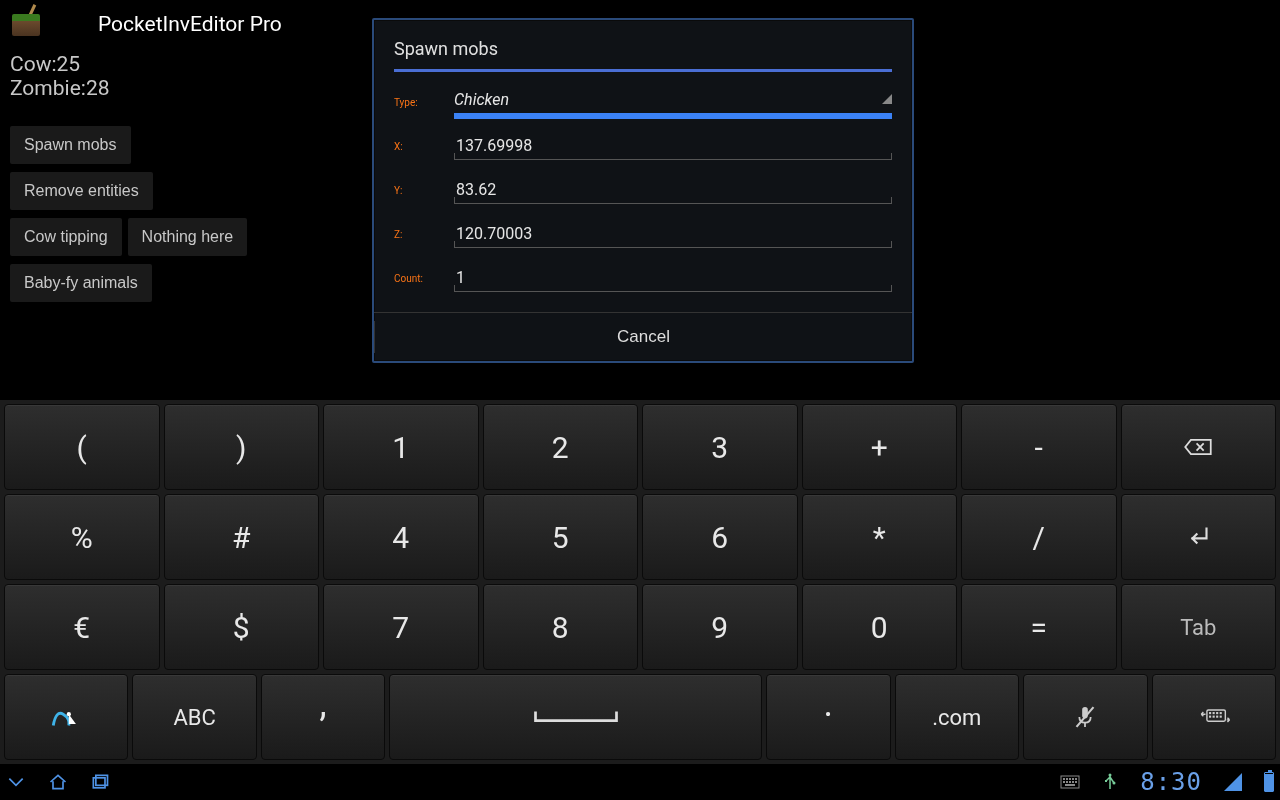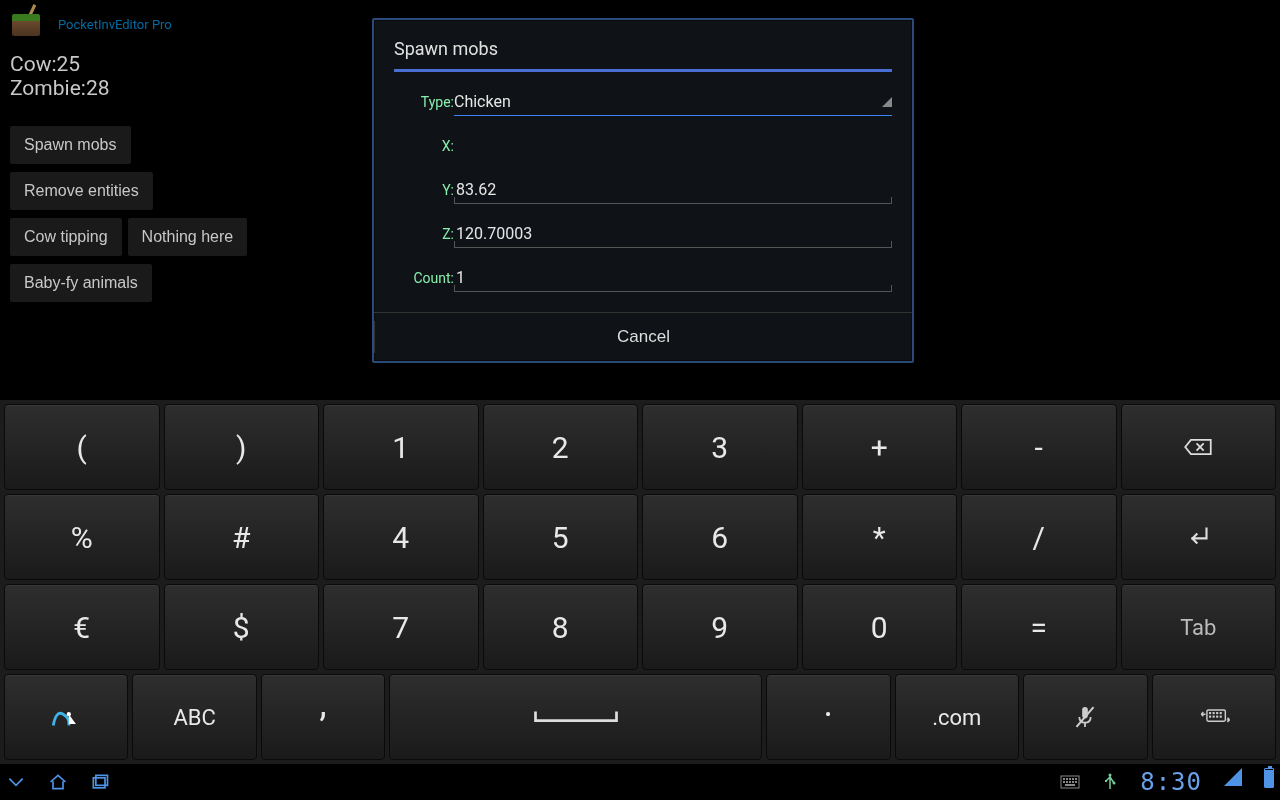--- a/index.html
+++ b/index.html
@@ -13,21 +13,21 @@
     width: 36px; height: 36px; position: relative;
   }
   .app-icon .grass {
     position: absolute; left: 2px; top: 8px; width: 28px; height: 22px;
     background: linear-gradient(to bottom, #3a7a1f 0%, #3a7a1f 30%, #6b4a2d 30%, #4a3320 100%);
     border-radius: 2px;
   }
   .app-icon .stick {
     position: absolute; left: 20px; top: -2px; width: 3px; height: 16px; background: #b08a4c; transform: rotate(25deg);
   }
-  .app-title { color: #0369a1; font-size: 13px; }
+  .app-title { color: #ffffff; font-size: 21px; margin-left: 40px; }
   
   
   .bg-content {
     position: absolute; left: 0; top: 48px; width: 100%; padding: 4px 10px;
   }
   .mob-count { color: #c8c8c8; font-size: 21px; line-height: 24px; }
   .btn-row { margin-top: 8px; display: flex; gap: 6px; }
   .holo-btn {
     background: #1a1a1a; color: #c8c8c8; border: none; padding: 10px 14px;
     font-size: 16px; cursor: pointer; border-radius: 2px;
@@ -43,24 +43,24 @@
   .dialog-title {
     color: #e0e0e0; font-size: 18px; padding: 4px 0 10px 0; font-weight: 400;
   }
   .dialog-title-underline {
     height: 3px; background: #4a6ed4; width: 100%; margin-bottom: 4px;
   }
   .dialog-body { padding: 4px 0 8px 0; }
   .row {
     display: flex; align-items: center; height: 44px; position: relative;
   }
-  .row-label { color: #86efac; font-size: 14px; width: 60px; text-align: right; }
+  .row-label { color: #f97316; font-size: 10px; width: 60px; }
   .spinner {
     flex: 1; display: flex; align-items: center; justify-content: space-between;
-    border-bottom: 1px solid #3b82f6; padding: 4px 0;
+    border-bottom: 6px solid #3b82f6; padding: 4px 0; font-style: italic;
   }
   .spinner-tri {
     width: 0; height: 0; border-style: solid; border-width: 0 0 10px 10px;
     border-color: transparent transparent #888 transparent;
   }
   .input-wrap { flex:1; position:relative; border-bottom:1px solid #555; padding:4px 2px;}
   .input-wrap .tick-l,.input-wrap .tick-r{position:absolute;bottom:0;width:1px;height:6px;background:#555;}
   .input-wrap .tick-l{left:0;} .input-wrap .tick-r{right:0;}
   .dialog-actions {
     display: flex; border-top: 1px solid #333; margin: 4px -20px 0 -20px;
@@ -87,21 +87,21 @@
   .key.small-text { font-size: 22px; }
   .key.dim { color: #bbb; }
   
   
   .navbar {
     position: absolute; left: 0; bottom: 0; width: 1280px; height: 36px;
     background: #000; display: flex; align-items: center; padding: 0 6px;
     justify-content: space-between;
   }
   .nav-left { display: flex; gap: 22px; align-items: center; }
-  .nav-right { display: flex; gap: 22px; }
+  .nav-right { display: flex; gap: 22px; align-items: center; }
   .nav-icon { color: #3a6aa8; display:flex; align-items:center; }
   .clock { color: #6aa0e8; font-family: monospace; font-size: 24px; letter-spacing: 1px; }
   .battery {
     width: 10px; height: 20px; border: 1px solid #4f93e6; border-radius: 1px; position: relative;
     background: linear-gradient(to top, #4f93e6 0%, #4f93e6 95%, transparent 95%);
   }
   .battery::before { content:""; position:absolute; top:-3px; left:3px; width:4px; height:2px; background:#4f93e6;}
   .signal {
     width: 0; height: 0; border-style: solid; border-width: 0 0 18px 18px;
     border-color: transparent transparent #4f93e6 transparent;
@@ -147,20 +147,24 @@
   <div class="dialog-body">
     <div class="row">
       <div class="row-label">Type:</div>
       <div class="spinner">
         <span>Chicken</span>
         <span class="spinner-tri"></span>
       </div>
     </div>
     <div class="row">
       <div class="row-label">X:</div>
+      <div class="input-wrap">
+        <span>137.69998</span>
+        <span class="tick-l"></span><span class="tick-r"></span>
+      </div>
     </div>
     <div class="row">
       <div class="row-label">Y:</div>
       <div class="input-wrap">
         <span>83.62</span>
         <span class="tick-l"></span><span class="tick-r"></span>
       </div>
     </div>
     <div class="row">
       <div class="row-label">Z:</div>

